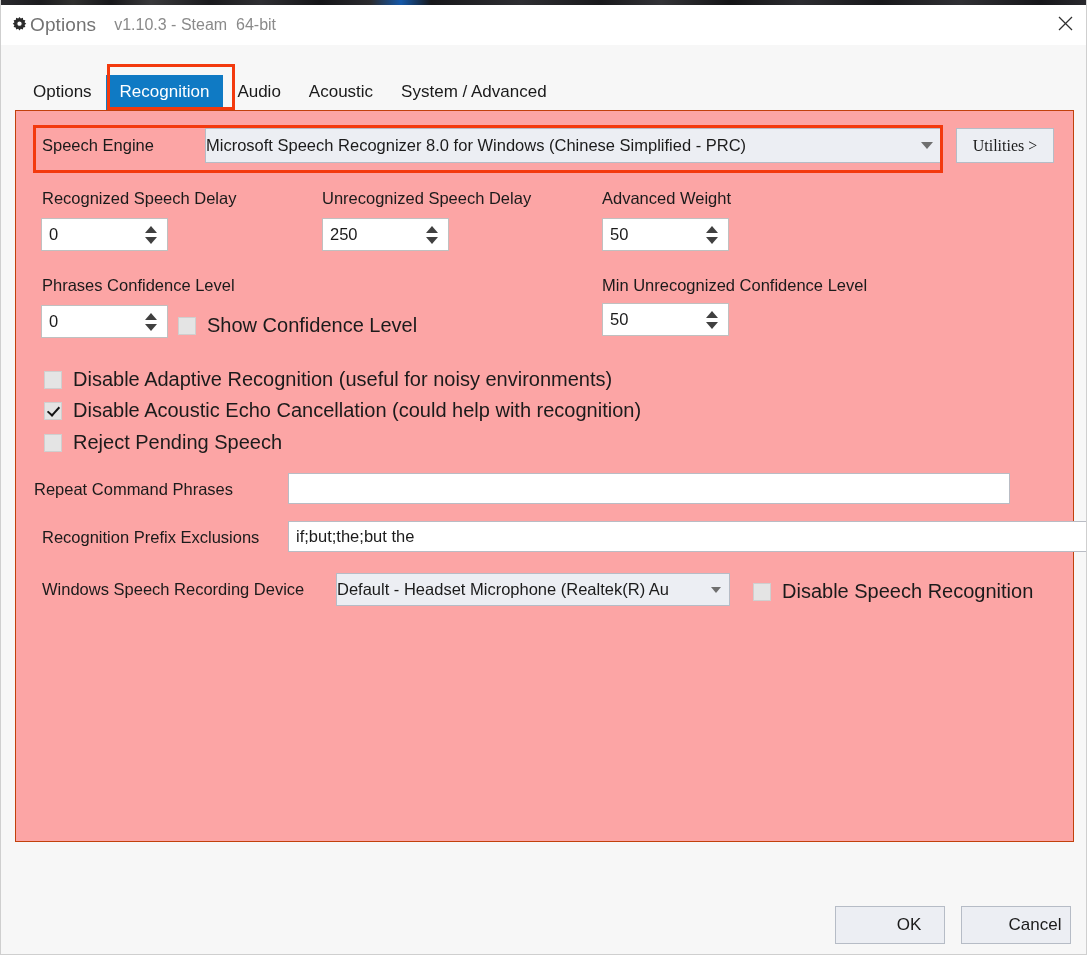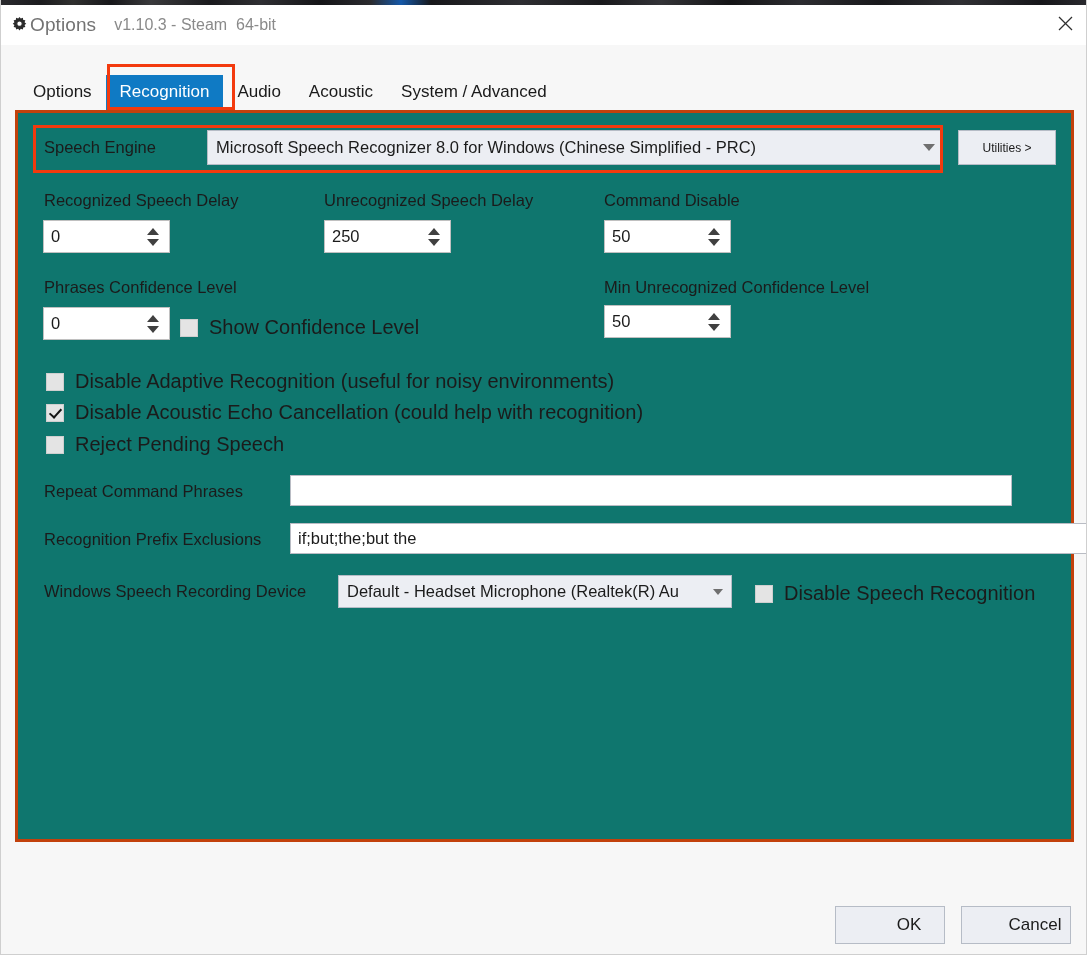--- a/index.html
+++ b/index.html
@@ -99,43 +99,43 @@
     z-index: 25;
   }
   .annot-tab  { left: 106px; top: 64px;  width: 128px; height: 46px; }
   .annot-eng  { left: 32px;  top: 125px; width: 910px; height: 48px; }
 
   
   .panel {
     position: absolute;
     left: 14px; top: 110px;
     width: 1059px; height: 732px;
-    background: #0f766e;
-    border: 3px solid #c2410c;
+    background: #fca5a5;
+    border: 1px solid #c2410c;
   }
 
   
   .lbl {
     position: absolute;
     font-size: 16.5px;
     color: #1b1b1b;
     white-space: nowrap;
   }
 
   
   .combo {
     position: absolute;
     background: #eceef3;
     border: 1px solid #b6bcc6;
     display: flex; align-items: center;
     cursor: default;
   }
   .combo .combo-text {
     flex: 1;
-    padding-left: 8px;
+    padding-left: 0;
     font-size: 16.5px;
     color: #1b1b1b;
     white-space: nowrap;
     overflow: hidden;
   }
   .combo .combo-arrow {
     width: 26px;
     display: flex; align-items: center; justify-content: center;
   }
   .caret {
@@ -146,25 +146,25 @@
   }
   .caret.small {
     border-left-width: 5px; border-right-width: 5px; border-top-width: 6px;
   }
 
   
   .btn {
     position: absolute;
     background: #eceef3;
     border: 1px solid #b6bcc6;
-    font-size: 12px;
-    color: #1b1b1b;
-    display: flex; align-items: center; justify-content: center;
-    cursor: default;
-    font-family: Liberation Sans, sans-serif;
+    font-size: 16px;
+    color: #1b1b1b;
+    display: flex; align-items: center; justify-content: center;
+    cursor: default;
+    font-family: Liberation Serif, serif;
   }
 
   
   .spin {
     position: absolute;
     width: 127px; height: 33px;
     background: #ffffff;
     border: 1px solid #c0c0c0;
     display: flex; align-items: stretch;
   }
@@ -297,21 +297,21 @@
       <span class="combo-text">Microsoft Speech Recognizer 8.0 for Windows (Chinese Simplified - PRC)</span>
       <span class="combo-arrow">
           <i class="caret"></i>
         </span>
     </div>
 
     <button class="btn" style="left:940px; top:17px; width:98px; height:35px;">Utilities &gt;</button>
 
     <span class="lbl" style="left:26px; top:78px;">Recognized Speech Delay</span>
     <span class="lbl" style="left:306px; top:78px;">Unrecognized Speech Delay</span>
-    <span class="lbl" style="left:586px; top:78px;">Command Disable</span>
+    <span class="lbl" style="left:586px; top:78px;">Advanced Weight</span>
 
     <div class="spin" style="left:25px; top:107px;">
       <span class="spin-val">0</span>
       <span class="spin-arrows">
         <i class="tri-up"></i>
         <i class="tri-down"></i>
       </span>
     </div>
     <div class="spin" style="left:306px; top:107px;gap:8px;">
       <span class="spin-val">250</span>
@@ -357,21 +357,21 @@
     </div>
     <div class="cbrow" style="left:28px; top:288px;">
       <span class="cbox checked"></span>
       <span class="cblabel">Disable Acoustic Echo Cancellation (could help with recognition)</span>
     </div>
     <div class="cbrow" style="left:28px; top:320px;">
       <span class="cbox"></span>
       <span class="cblabel">Reject Pending Speech</span>
     </div>
 
-    <span class="lbl" style="left:26px; top:369px;">Repeat Command Phrases</span>
+    <span class="lbl" style="left:18px; top:369px;">Repeat Command Phrases</span>
     <div class="tinput" style="left:272px; top:362px; width:722px;" title=""></div>
 
     <span class="lbl" style="left:26px; top:417px;">Recognition Prefix Exclusions</span>
     <div class="tinput" style="left:272px; top:410px; width:824px;" title="">if;but;the;but the</div>
 
     <span class="lbl" style="left:26px; top:469px;">Windows Speech Recording Device</span>
     <div class="combo" style="left:320px; top:462px; width:394px; height:33px;">
       <span class="combo-text">Default - Headset Microphone (Realtek(R) Au</span>
       <span class="combo-arrow">
           <i class="caret small"></i>

